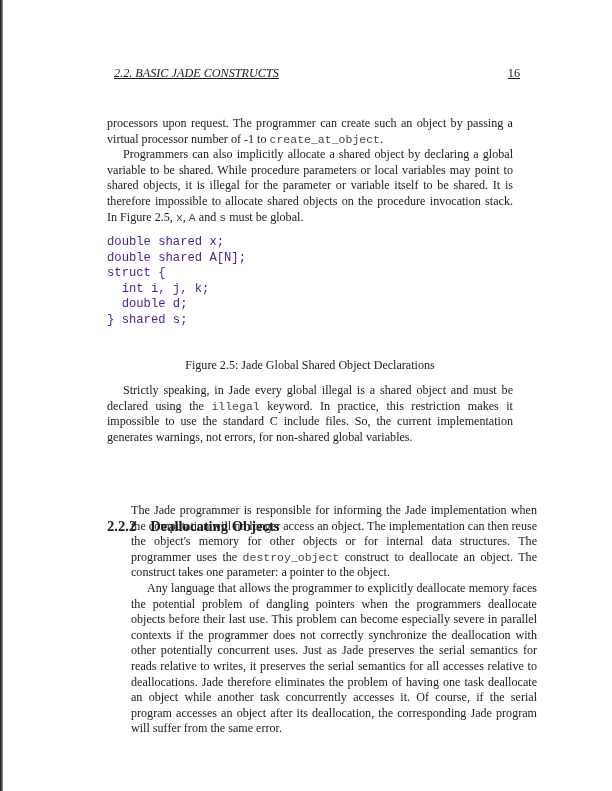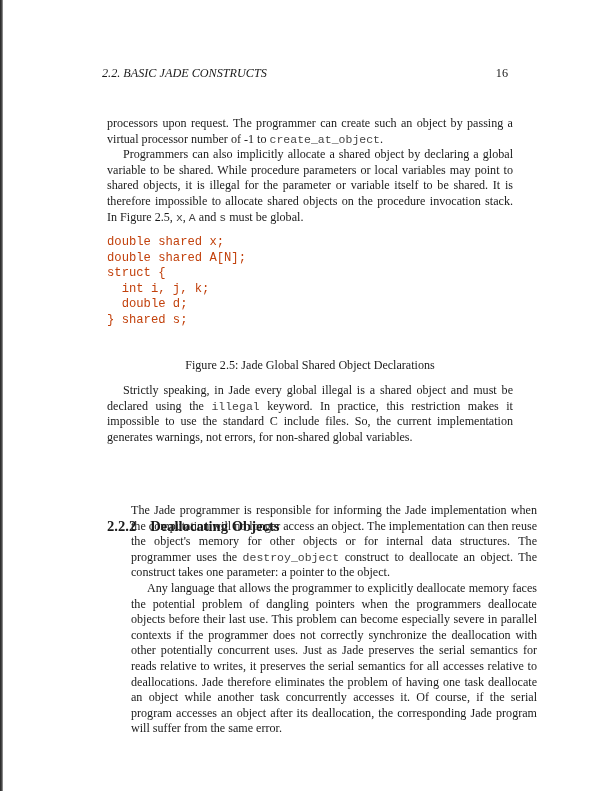--- a/index.html
+++ b/index.html
@@ -5,31 +5,31 @@
     html, body { margin: 0; padding: 0; }
     body {
       width: 612px; height: 791px; background: #ffffff; position: relative; overflow: hidden;
       font-family: "Liberation Serif", serif; color: #1a1a1a;
     }
     .scan-edge {
       position: absolute; left: 0; top: 0; width: 3px; height: 791px;
       background: linear-gradient(to right, #222 0, #555 2px, #bbb 3px);
     }
     .header {
-      position: absolute; top: 66px; left: 102px; width: 406px;
-      font-size: 12.2px; display: flex; justify-content: space-between;
+      position: absolute; top: 66px; left: 114px; width: 406px;
+      font-size: 12.2px; display: flex; justify-content: space-between; text-decoration: underline;
     }
     .header .running { font-style: italic; }
     .body { position: absolute; left: 107px; width: 406px; font-size: 12.1px; line-height: 15.6px; text-align: justify; }
     .p { margin: 0; }
     .indent { text-indent: 16px; }
     .mono { font-family: "Liberation Mono", monospace; font-size: 11.5px; color: #444; }
     .code {
       position: absolute; left: 107px; top: 235px; margin: 0;
-      font-family: "Liberation Mono", monospace; font-size: 12.2px; line-height: 15.6px; color: #c2410c;
+      font-family: "Liberation Mono", monospace; font-size: 12.2px; line-height: 15.6px; color: #4c1d95;
       white-space: pre;
     }
     .caption { position: absolute; top: 322px; left: 107px; width: 406px; text-align: center; font-size: 12.1px; margin-top: 36px; }
     .section-title {
       position: absolute; top: 471px; left: 107px; font-weight: bold; font-size: 14.6px; margin-top: 47px;
     }
     .section-title .num { margin-right: 14px; }
   </style>
 </head>
 <body>

